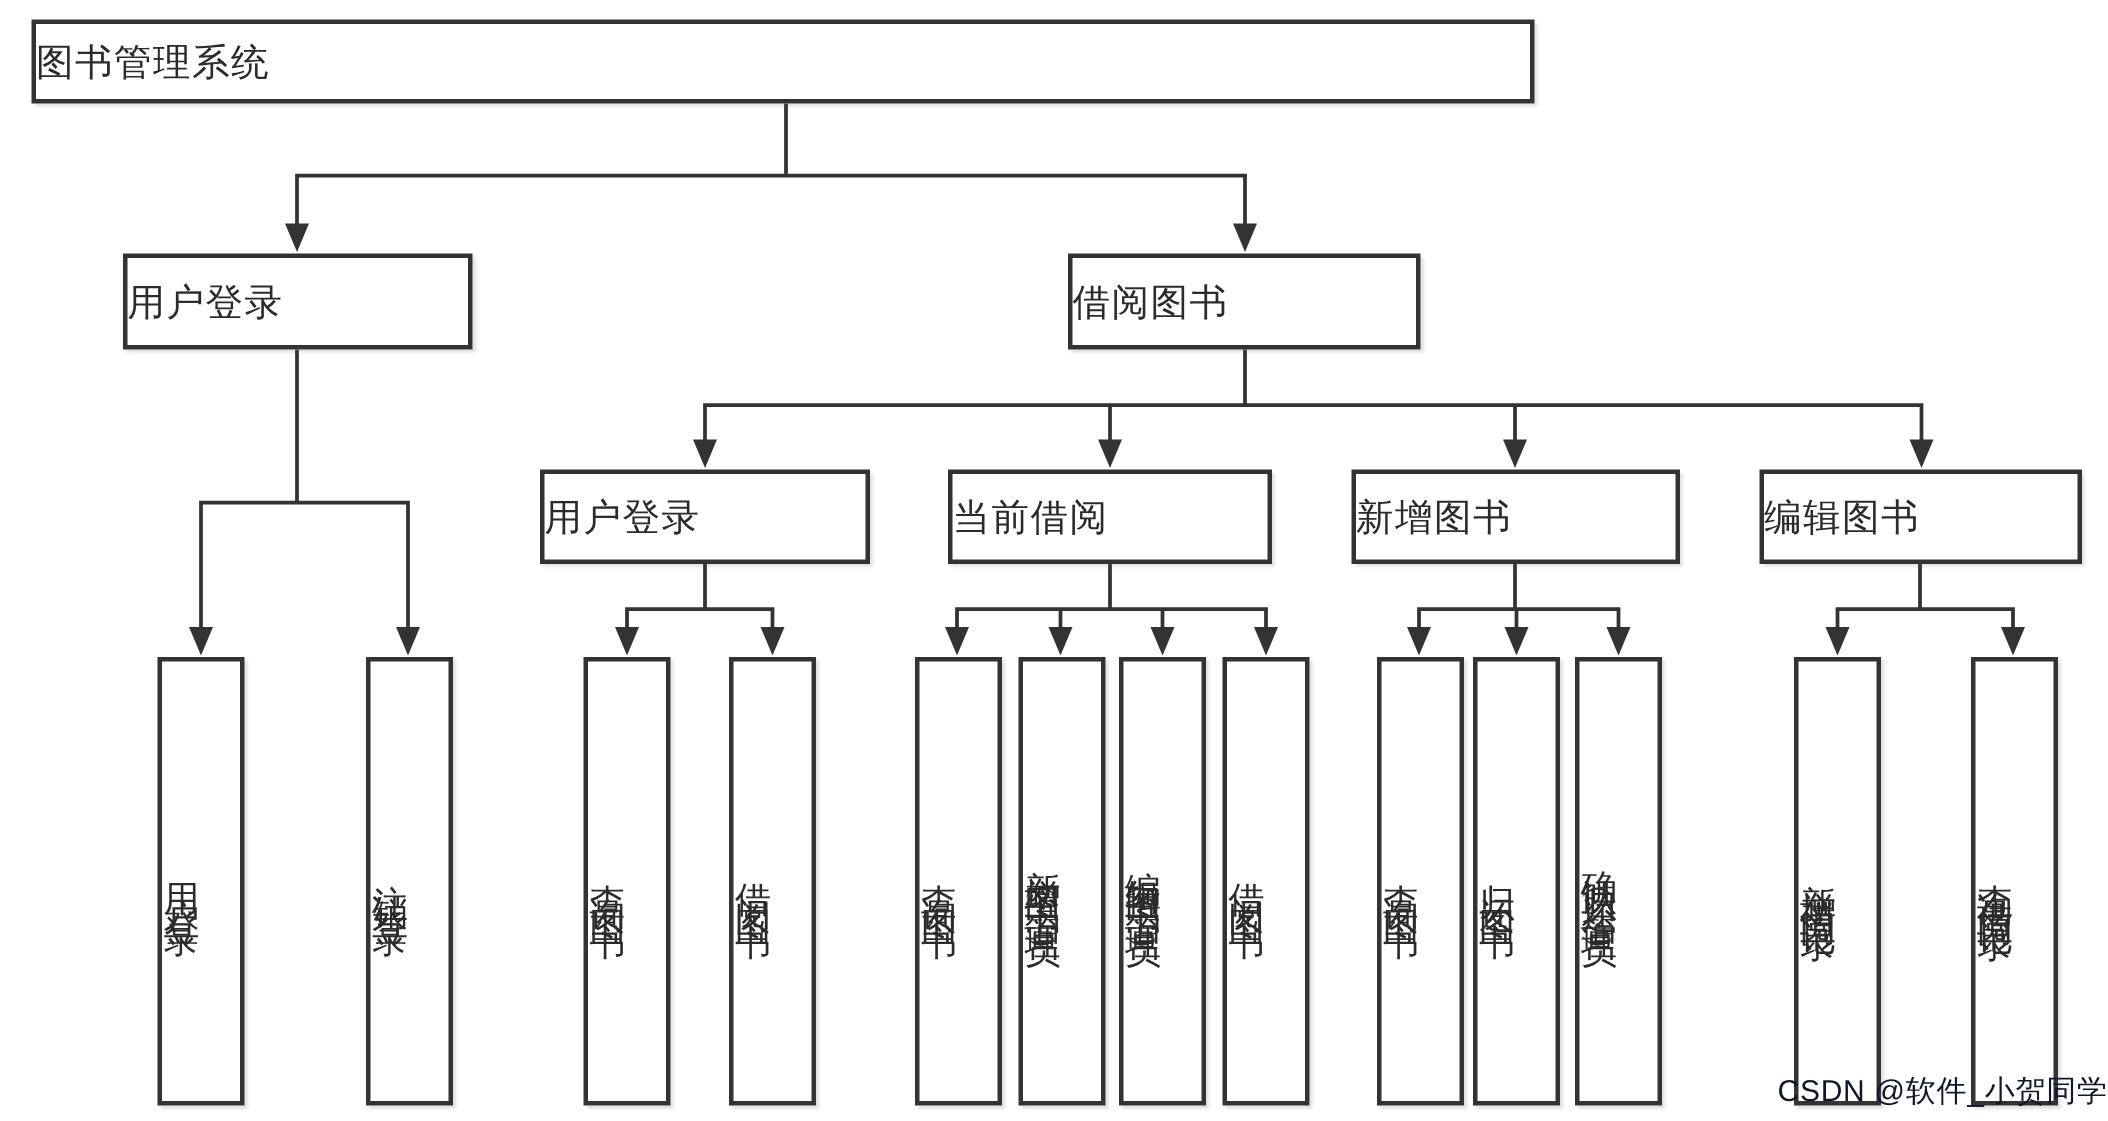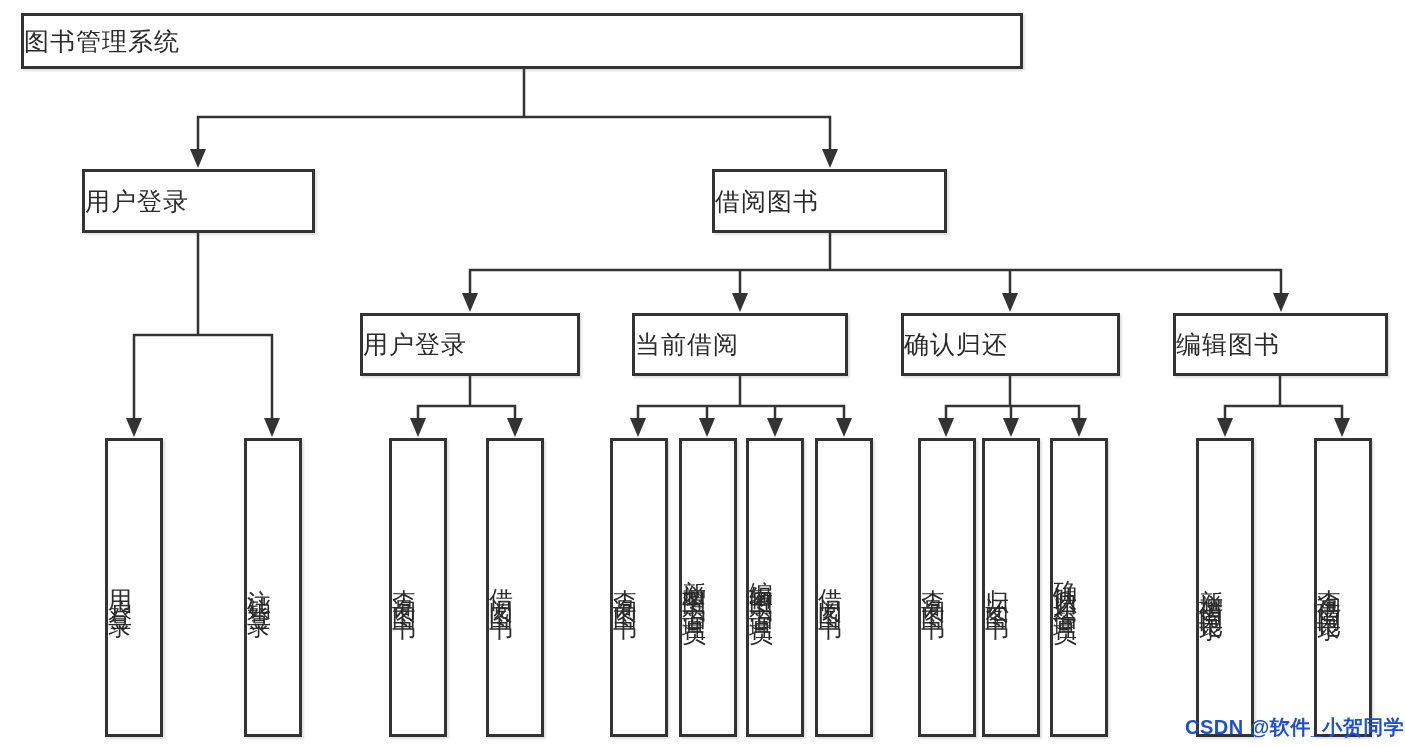--- a/index.html
+++ b/index.html
@@ -17,23 +17,22 @@
   .root{border-width:3px;}
   .v{z-index:2;}
   .vt{
     writing-mode:vertical-rl;text-orientation:mixed;
     font-size:24px;line-height:1;white-space:nowrap;
   }
   .ls9{letter-spacing:9px;}
   .ls6{letter-spacing:6px;}
   .watermark{
     position:absolute;left:1185px;top:714px;z-index:5;
-    font-size:20px;letter-spacing:0.5px;color:#1d4ed8;white-space:nowrap;
+    font-size:20px;letter-spacing:0.5px;color:#0f172a;white-space:nowrap;
     font-family:"Liberation Sans","DejaVu Sans",sans-serif;
-    font-weight:bold;
   }
 </style>
 </head>
 <body>
 
 <div class="canvas">
 
   <svg class="wires" width="1405" height="747" viewBox="0 0 1405 747">
     <g stroke="#333333" stroke-width="2.5" fill="none" stroke-linecap="square">
       <path d="M524 69 V117 M198 117 H830 M198 117 V150 M830 117 V150"></path>
@@ -78,21 +77,21 @@
     <span class="label">借阅图书</span>
   </div>
 
   <div class="box h" style="left:360px;top:313px;width:220px;height:63px">
     <span class="label">用户登录</span>
   </div>
   <div class="box h" style="left:632px;top:313px;width:216px;height:63px">
     <span class="label">当前借阅</span>
   </div>
   <div class="box h" style="left:901px;top:313px;width:219px;height:63px">
-    <span class="label">确认归还</span>
+    <span class="label">新增图书</span>
   </div>
   <div class="box h" style="left:1173px;top:313px;width:215px;height:63px">
     <span class="label">编辑图书</span>
   </div>
 
   <div class="box v" style="left:105px;top:438px;width:58px;height:299px">
     <span class="vt ls9">用户登录</span>
   </div>
   <div class="box v" style="left:244px;top:438px;width:58px;height:299px">
     <span class="vt ls9">注销登录</span>

